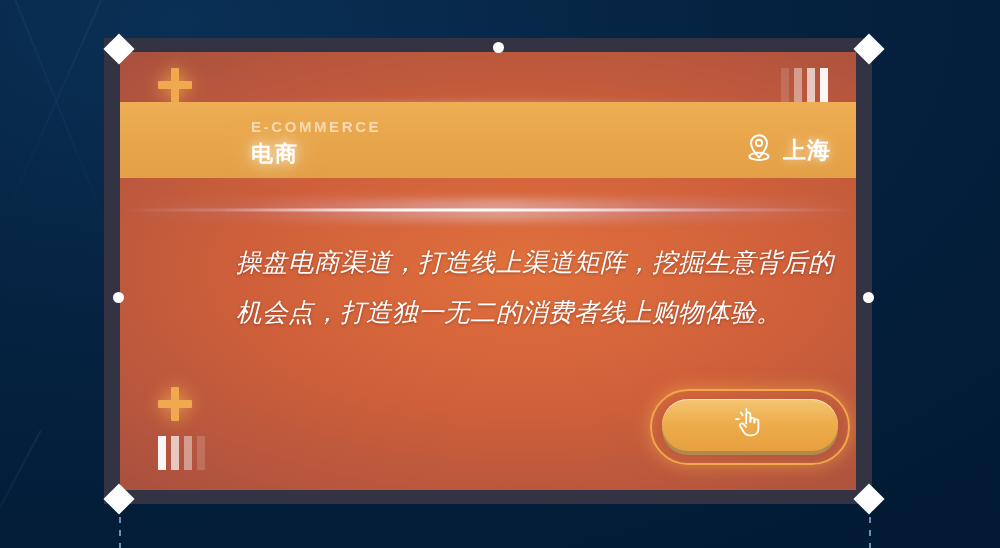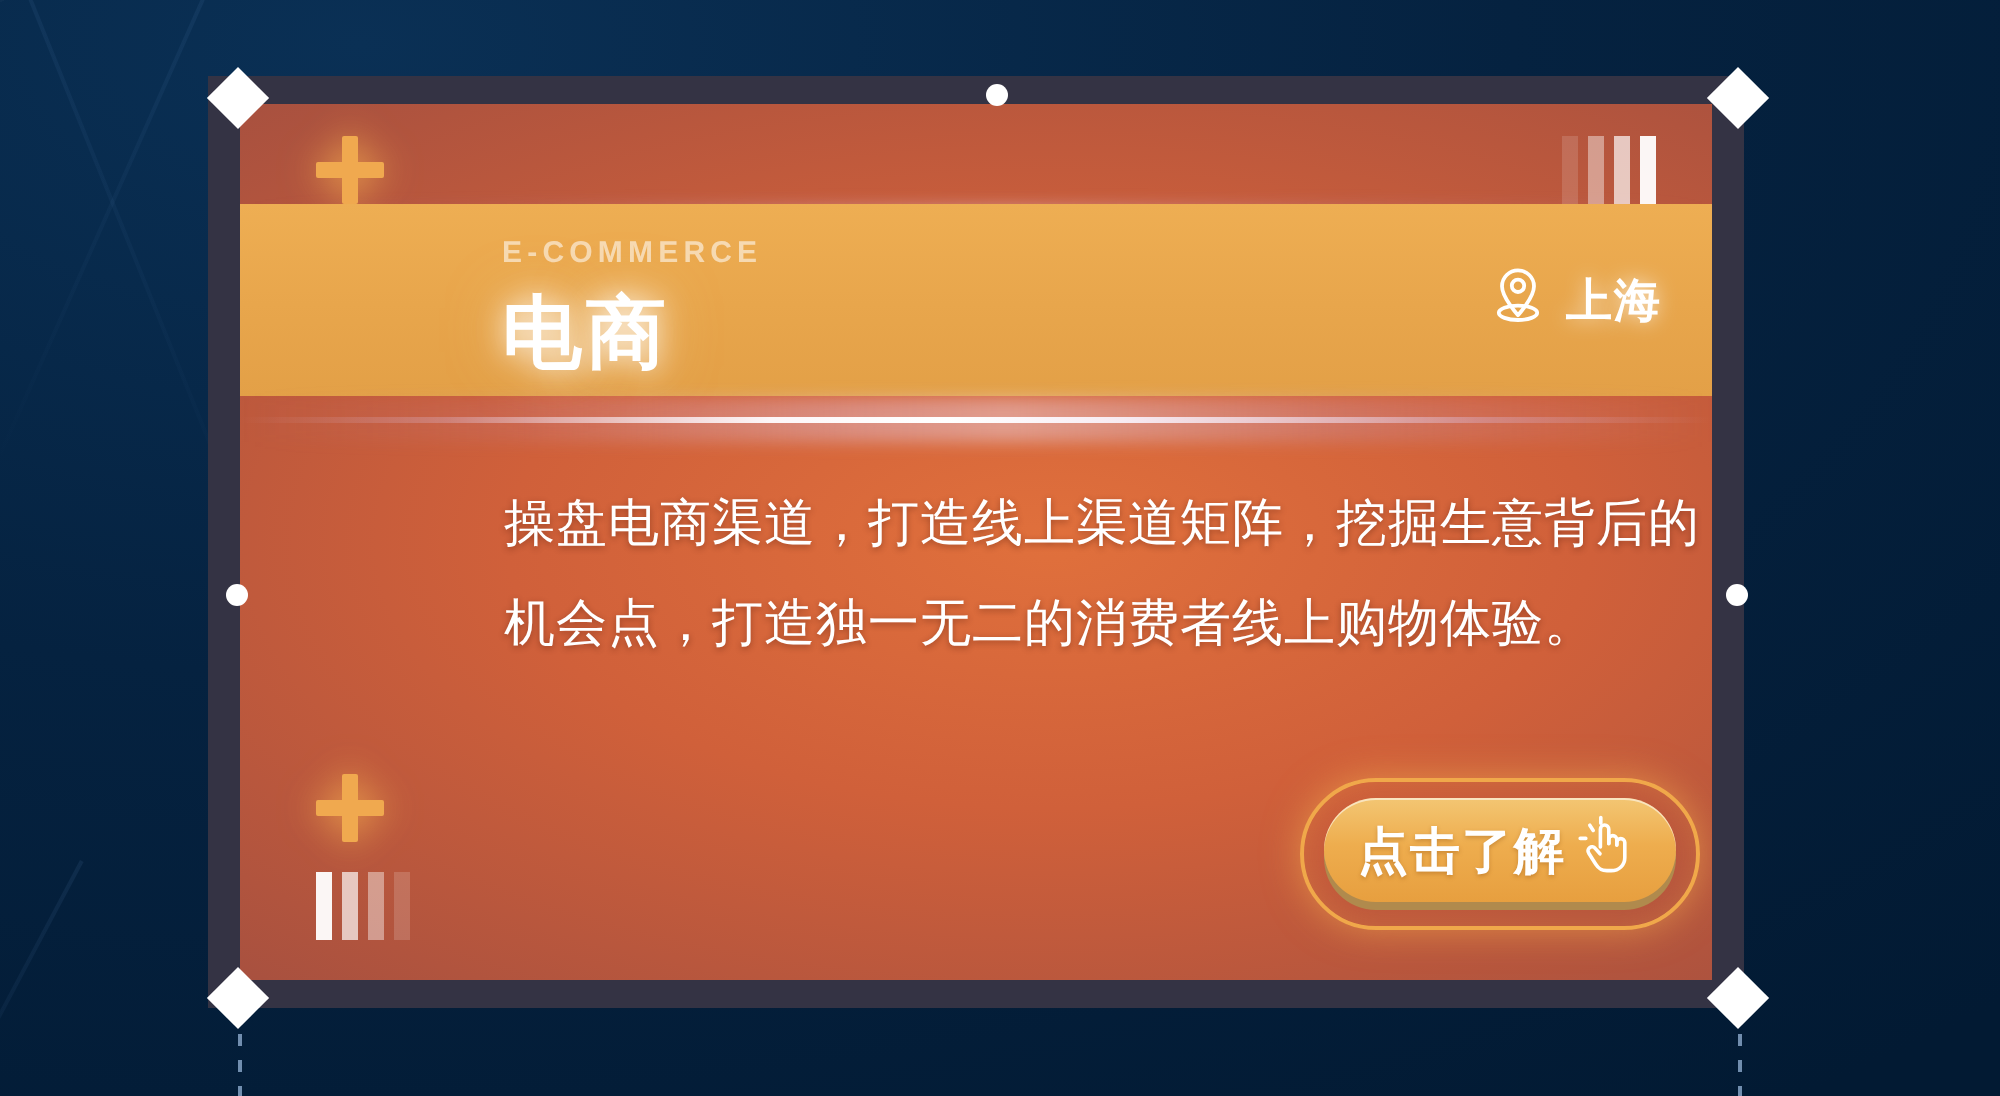--- a/index.html
+++ b/index.html
@@ -80,57 +80,58 @@
       rgba(170,150,230,0) 0%, rgba(186,166,236,.10) 18%,
       rgba(226,214,255,.36) 42%, rgba(236,228,255,.42) 52%,
       rgba(196,178,240,.22) 74%, rgba(170,150,230,0) 100%);
     filter:blur(4px);
   }
 
   
   #banner {
     position:absolute;
     left:-19px; top:50px;
-    width:820px; height:96px;
+    width:820px; height:76px;
     background:linear-gradient(to bottom, #eeae53 0%, #e8a64c 52%, #e3a047 100%);
     z-index:4;
   }
 
   #banner-text { position:absolute; left:150px; top:16px; }
   #eyebrow {
     font-size:15px; font-weight:bold; letter-spacing:2.6px;
     color:rgba(255,255,255,.56);
   }
   #headline {
     margin-top:4px;
-    font-size:40px; font-weight:bold; letter-spacing:2px;
+    font-size:22px; font-weight:bold; letter-spacing:2px;
     color:#ffffff;
     text-shadow:0 0 14px rgba(255,255,255,.85), 0 0 28px rgba(255,240,200,.5);
   }
 
   
   #location {
     position:absolute; right:90px; top:30px;
     display:flex; align-items:center; gap:9px;
     color:#fff;
     text-shadow:0 0 10px rgba(255,255,255,.7);
   }
   #location .city { font-size:23px; font-weight:bold; letter-spacing:1px; }
 
   
   #body-text {
     position:absolute;
-    left:132px; top:185px;
+    left:116px; top:185px;
     width:620px;
     color:#ffffff;
     font-size:25.5px;
     line-height:50px;
     letter-spacing:.5px;
     text-shadow:0 1px 3px rgba(80,25,10,.45);
     z-index:3;
+    font-style:italic;
   }
 
   
   #cta-wrap {
     position:absolute;
     left:530px; top:337px;
     width:200px; height:76px;
     z-index:5;
   }
   #cta-ring {
@@ -249,21 +250,20 @@
         <div class="halo"></div>
           <div class="core"></div>
       </div>
 
       <p id="body-text">操盘电商渠道，打造线上渠道矩阵，挖掘生意背后的机会点，打造独一无二的消费者线上购物体验。</p>
 
       <div id="cta-wrap">
         <div id="cta-ring"></div>
         <div id="cta-shadow"></div>
         <div id="cta-button">
-          <span id="cta-label">点击了解</span>
           <span>
             <svg width="34" height="34" viewBox="0 0 34 34" fill="none" stroke="#ffffff" stroke-width="1.8" stroke-linecap="round" stroke-linejoin="round">
               <path d="M13.2 17.5V8.6a2.1 2.1 0 0 1 4.2 0v7.1"></path>
               <path d="M17.4 15.9v-2.1a2 2 0 0 1 4 0v2.6"></path>
               <path d="M21.4 16.6v-1.3a2 2 0 0 1 4 0v7.4c0 3.9-2.9 6.6-6.8 6.6h-2.1c-3 0-4.3-1.1-5.7-3.3l-3.4-5.4a2 2 0 0 1 3.2-2.4l2.4 2.7"></path>
               <path d="M9.6 9.2 7.9 6.6M13.4 5.6V2.8M5.9 13.2H3.1"></path>
             </svg>
           </span>
         </div>
       </div>

